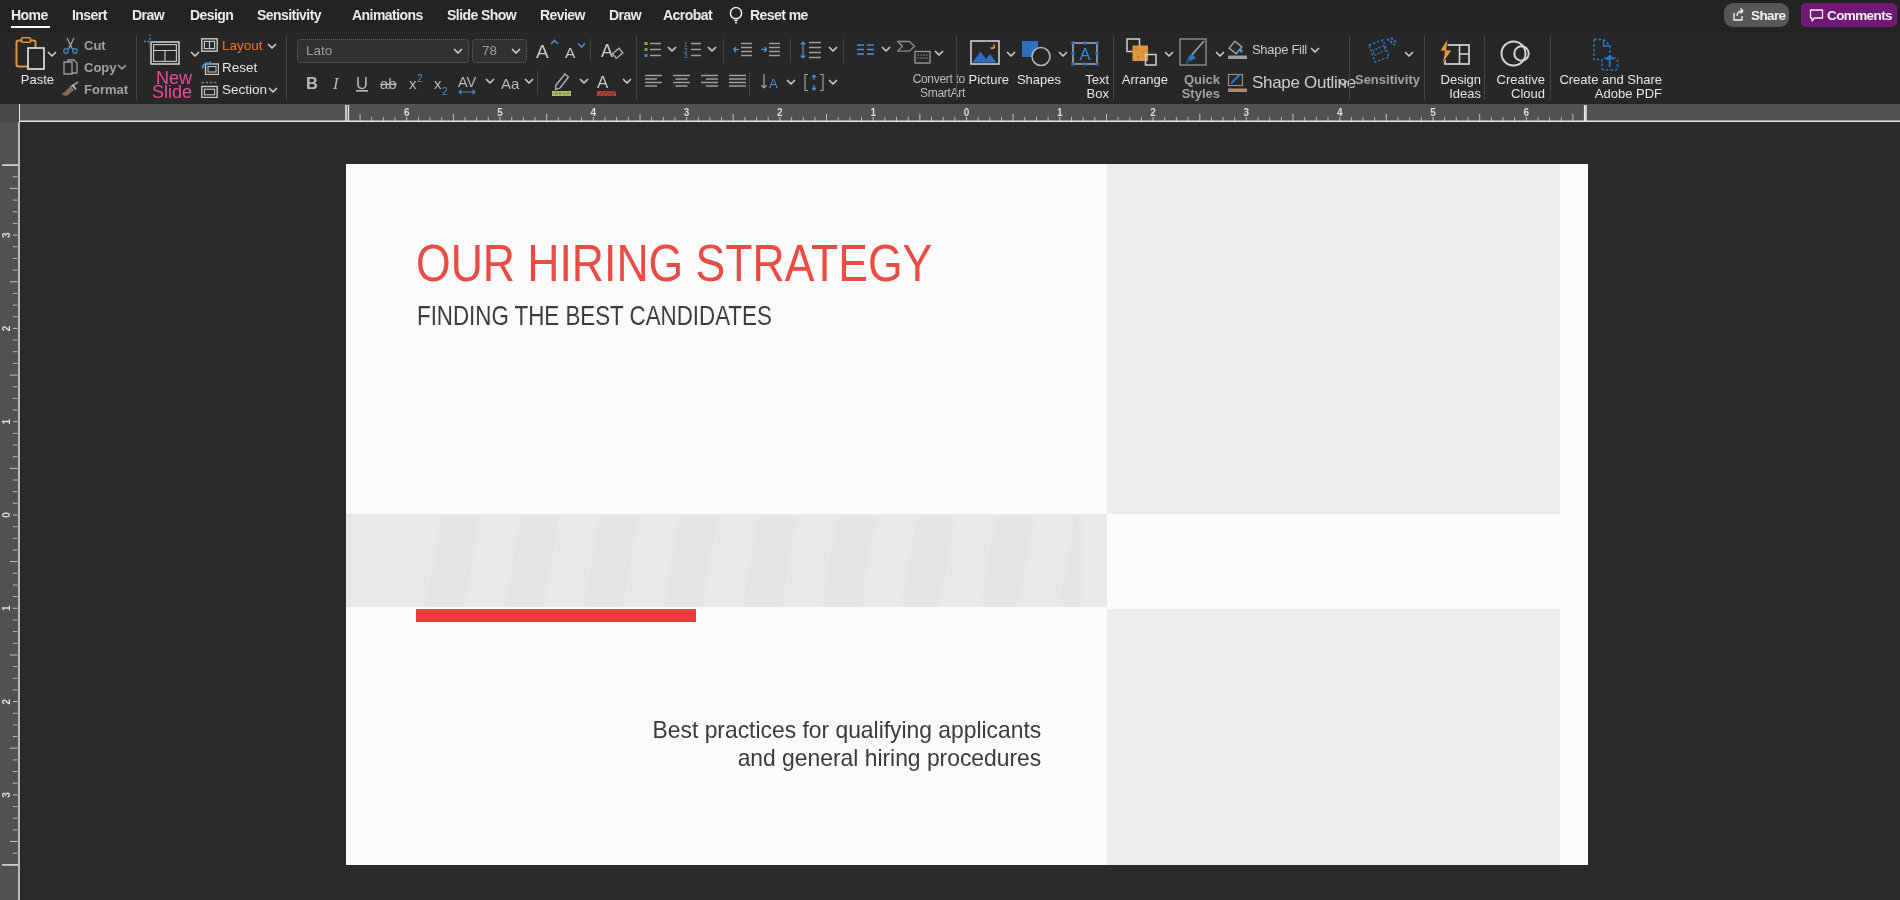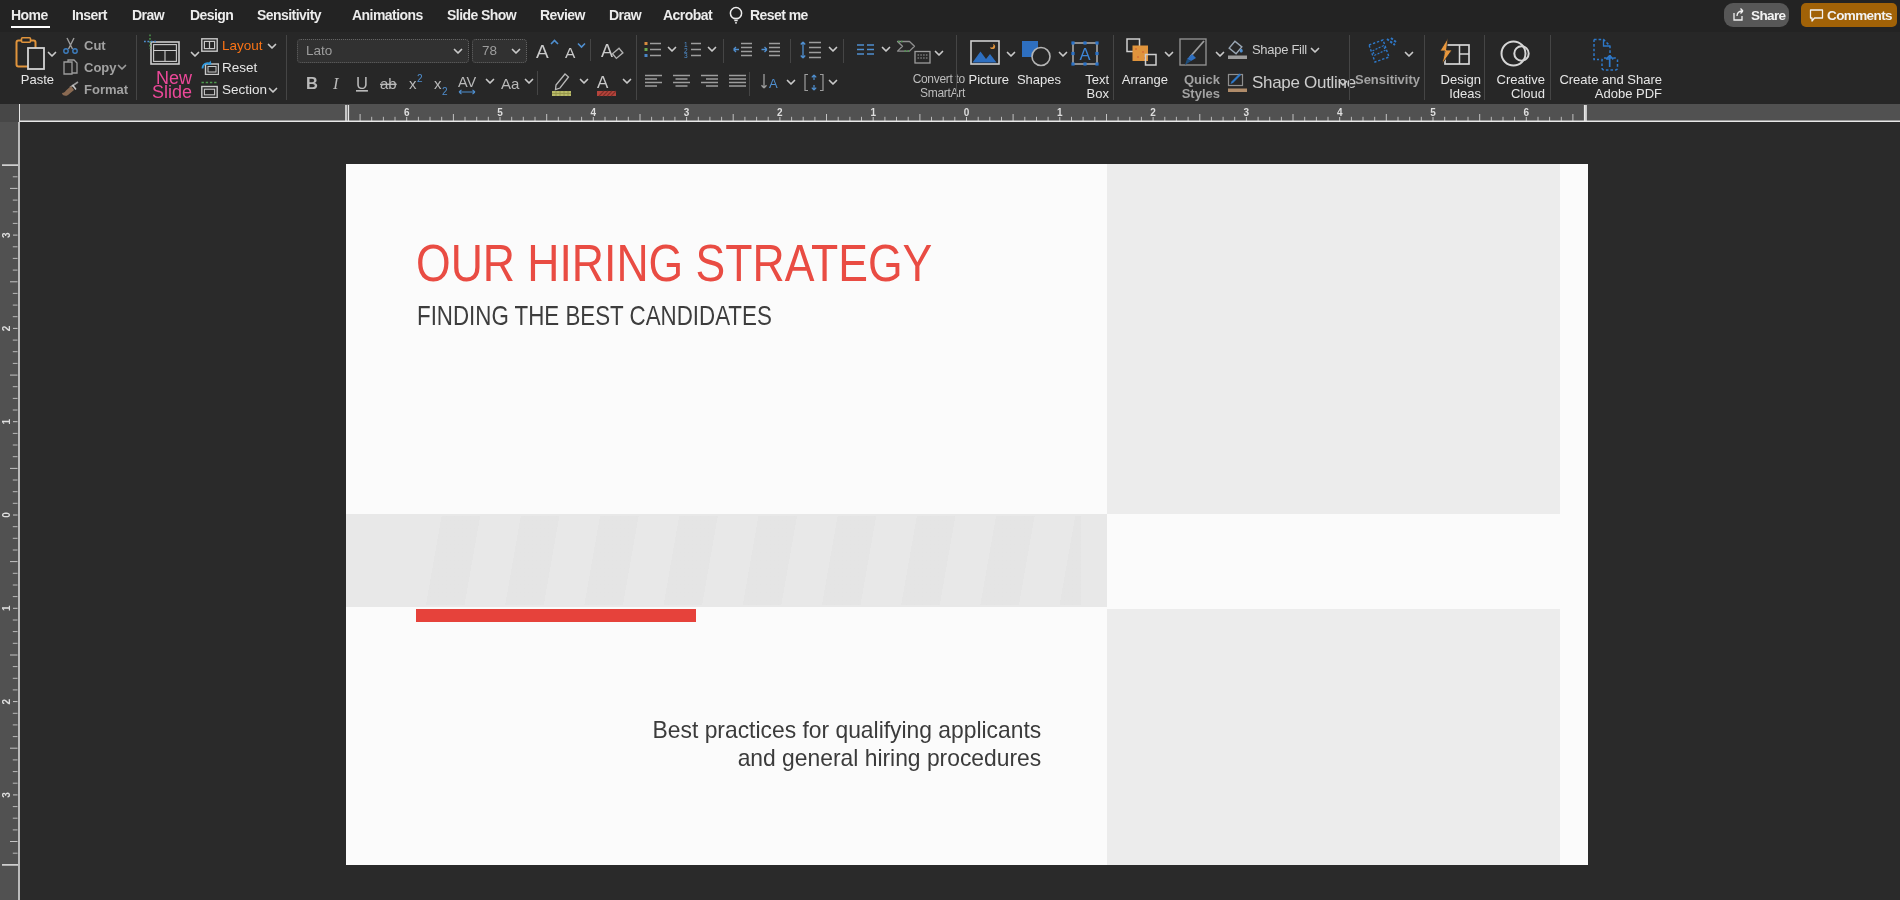--- a/index.html
+++ b/index.html
@@ -30,21 +30,21 @@
   <span class="mi" style="left:750px">Reset me</span>
 
   <div class="ab" style="left:1724px;top:3px;width:65px;height:24px;background:#575757;border-radius:9px">
     <svg class="ab" style="left:8px;top:4px" width="16" height="16" viewBox="0 0 16 16">
         <path d="M2 6 v7 h8 v-4" stroke="#f2f2f2" stroke-width="1.3" fill="none"></path>
         <path d="M5 9 c0-4 3-5 6-5 M11 4 l-2.5-2.5 M11 4 l-2.5 2.5" stroke="#f2f2f2" stroke-width="1.3" fill="none"></path>
       </svg>
     <span class="ab" style="left:27px;top:5px;font-size:13.5px;font-weight:700;letter-spacing:-0.6px;color:#f2f2f2">Share</span>
   </div>
 
-  <div class="ab" style="left:1801px;top:3px;width:96px;height:24px;background:#a16207;border-radius:5px">
+  <div class="ab" style="left:1801px;top:3px;width:96px;height:24px;background:#701a75;border-radius:5px">
     <svg class="ab" style="left:8px;top:5px" width="15" height="15" viewBox="0 0 15 15">
         <path d="M1.5 2 h12 v8 h-8 l-2.5 3 v-3 h-1.5 z" stroke="#f2f2f2" stroke-width="1.3" fill="none" stroke-linejoin="round"></path>
       </svg>
     <span class="ab" style="left:26px;top:5px;font-size:13.5px;font-weight:700;letter-spacing:-0.6px;color:#f2f2f2">Comments</span>
   </div>
 </div>
 
 <div class="ab" style="left:0;top:32px;width:1900px;height:72px;background:#272727">
 
 

